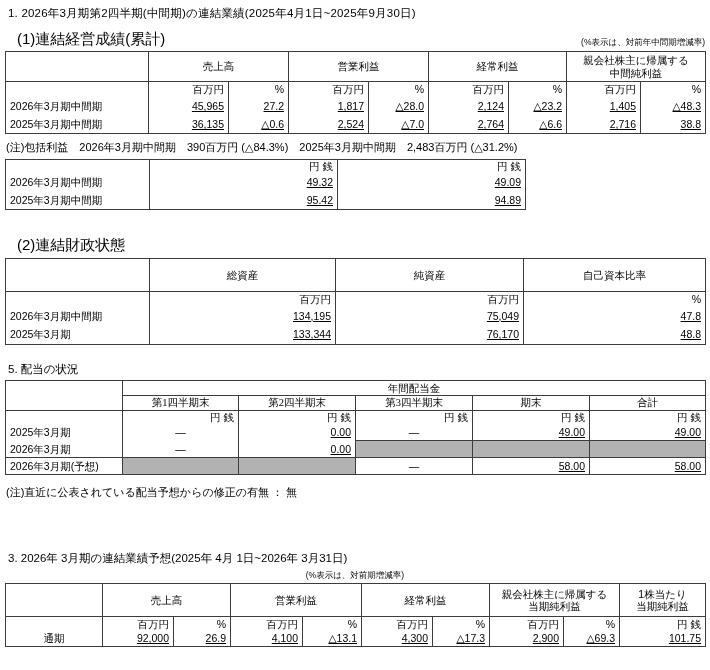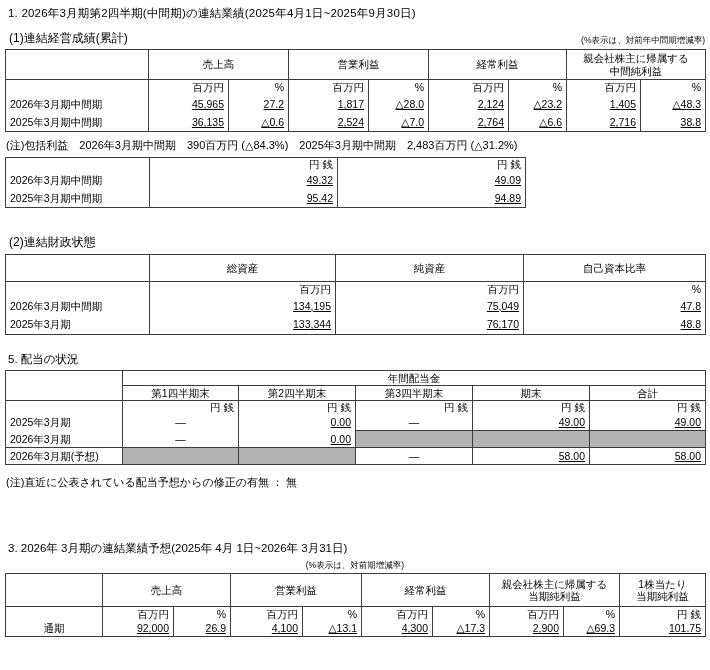--- a/index.html
+++ b/index.html
@@ -5,21 +5,21 @@
   * { margin:0; padding:0; box-sizing:border-box; }
   html,body { background:#fff; }
   body {
     width:710px; height:670px; overflow:hidden;
     font-family:"Liberation Sans","DejaVu Sans",sans-serif;
     color:#000; font-size:11px;
   }
   .page { padding:4px 5px 0 5px; width:710px; }
   .title { font-size:11.5px; margin:2px 0 0 3px; letter-spacing:0.2px; }
   .row-between { display:flex; justify-content:space-between; align-items:flex-end; margin-top:9px; width:700px; }
-  .subhead { font-size:12px; margin-left:4px; }
+  .subhead { font-size:15px; margin-left:12px; }
   .sechead { font-size:11.5px; margin-left:3px; }
   .pct-note { font-size:8.5px; }
   .right { text-align:center; width:700px; }
   .note { font-size:11px; margin-left:1px; }
 
   table.t {
     border-collapse:collapse; table-layout:fixed;
     border:1.5px solid #3c3c3c; margin-top:2px;
   }
   table.t th, table.t td {
@@ -38,26 +38,26 @@
   td.gray { background:#b2b2b2; }
 
   .t1 tr.h1 th, .t1 tr.h1 td { height:30px; }
   .t1 tr.unit td { height:16px; }
   .t1 tr.data td { height:18px; }
 
   .t2 tr.h1 th, .t2 tr.h1 td { height:34px; }
   .t2 tr.unit td { height:14px; }
   .t2 tr.data td { height:18px; }
 
-  .t3 tr.h1 th, .t3 tr.h1 td { height:27px; }
+  .t3 tr.h1 th, .t3 tr.h1 td { height:33px; }
   .t3 tr.unit td { height:15px; }
   .t3 tr.data td { height:19px; }
 
   .t4 tr.h1 th { height:15px; }
-  .t4 tr.h2 th { height:15px; }
+  .t4 tr.h2 th { height:15px;font-family:Liberation Serif, serif; }
   .t4 tr.unit td { height:12px; }
   .t4 tr.data td { height:17px; }
 
   .t5 tr.h1 th, .t5 tr.h1 td { height:33px; }
   .t5 tr.unit td { height:14px; }
   .t5 tr.data td { height:16px; }
 </style>
 </head>
 <body>
 

